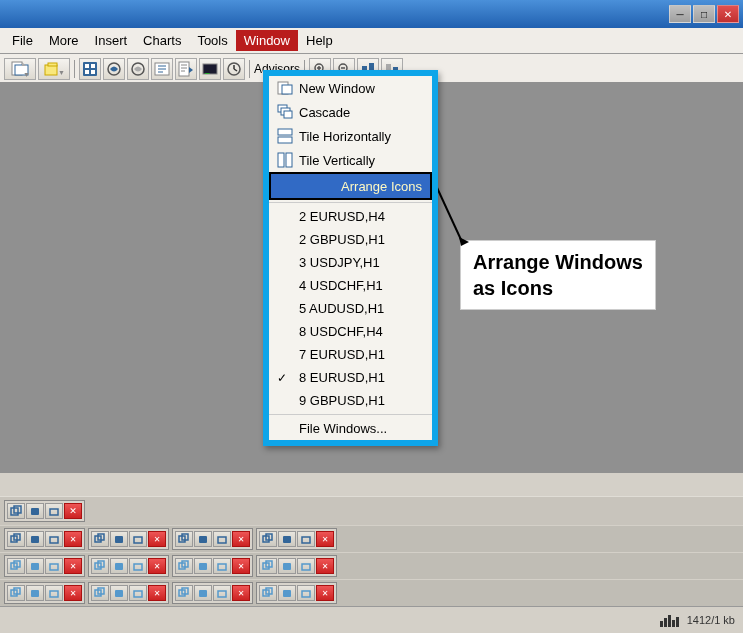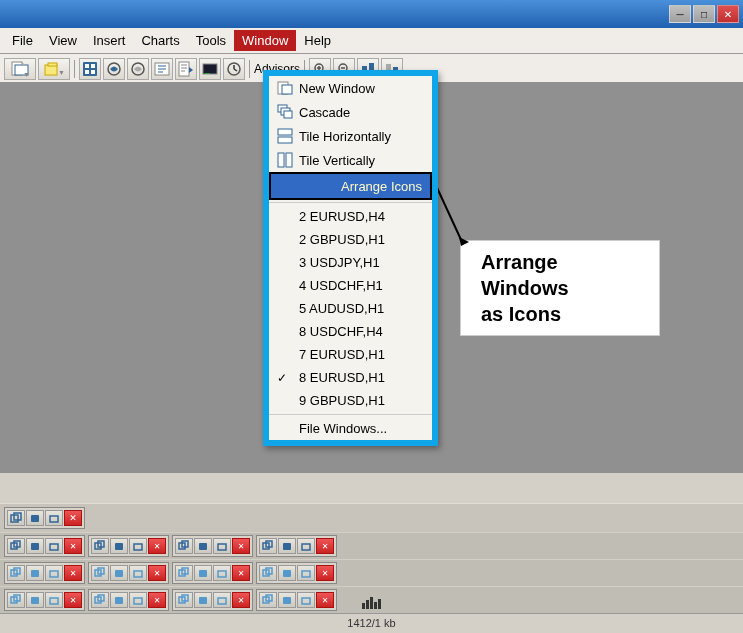--- a/index.html
+++ b/index.html
@@ -155,38 +155,37 @@
       font-size: 12px;
     }
 
     
     .annotation-box {
       position: absolute;
       top: 240px;
       left: 460px;
       background: white;
       border: 1px solid #ccc;
-      padding: 8px 20px;
+      padding: 8px 12px;
       font-size: 20px;
       font-weight: bold;
       line-height: 1.3;
       max-width: 200px;
     }
     .status-bar {
       height: 20px;
       background: #d4d0c8;
       border-top: 1px solid #999;
       display: flex;
       align-items: center;
       justify-content: flex-end;
-      padding: 4px 8px;
+      padding: 13px 8px;
       font-size: 11px;
       color: #333;
       gap: 8px;
-      flex-direction: column;
     }
     .status-bar-item { font-size: 11px; }
     .win-icon-group {
       display: flex;
       align-items: center;
       gap: 1px;
       border: 1px solid #888;
       background: #d8d4cc;
       padding: 2px;
     }
@@ -229,21 +228,21 @@
   <span class="title-bar-title"></span>
   <div class="title-bar-controls">
     <div class="tb-btn">─</div>
     <div class="tb-btn">□</div>
     <div class="tb-btn close-btn">✕</div>
   </div>
 </div>
 
 <div class="menu-bar">
   <div class="menu-item">File</div>
-  <div class="menu-item">View</div>
+  <div class="menu-item">More</div>
   <div class="menu-item">Insert</div>
   <div class="menu-item">Charts</div>
   <div class="menu-item">Tools</div>
   <div class="menu-item active">Window</div>
   <div class="menu-item">Help</div>
 </div>
 
 <div class="toolbar-area">
   <div class="toolbar-row">
 

